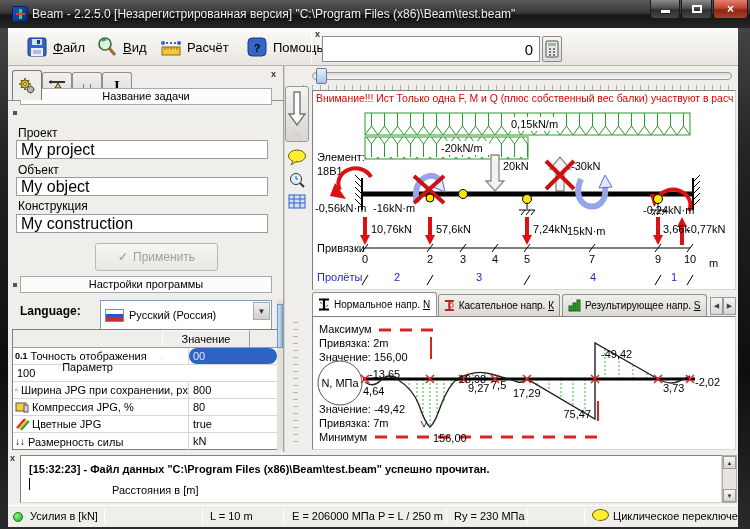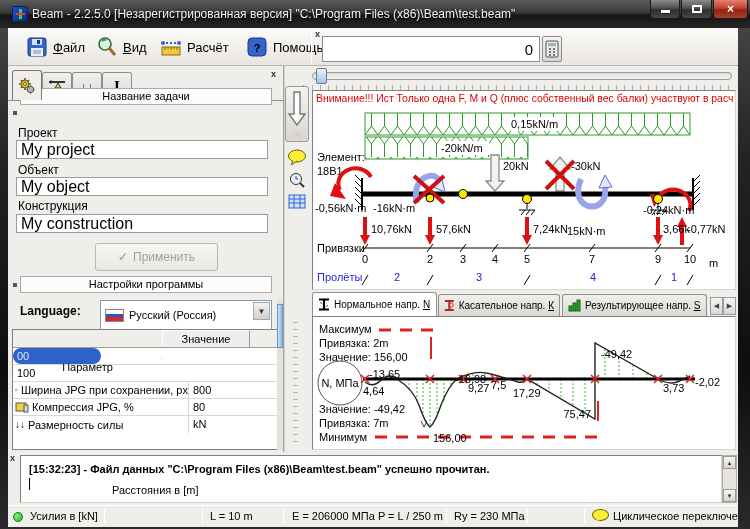--- a/index.html
+++ b/index.html
@@ -186,20 +186,24 @@
   <span>Русский (Россия)</span>
   <div class="combo-arrow">▼</div>
 </div>
 
 <div class="ptable">
   <div class="pth">
     <div style="width:149px;margin-top:28px;">Параметр</div>
     <div style="width:88px;">Значение</div>
   </div>
   <div class="prow">
+    <div class="pcell-l">
+        <b style="font-size:9px;">0.1</b>
+        <span>Точность отображения</span>
+      </div>
     <div class="pcell-v sel">00</div>
   </div>
   <div class="prow">
     <div class="pcell-v">100</div>
   </div>
   <div class="prow">
     <div class="pcell-l">
         <svg width="14" height="12" viewBox="0 0 14 12">
           <rect x="1" y="1" width="12" height="10" fill="#f6e9d8" stroke="#888"></rect>
           <path d="M3,6h8M3,6l2-2M3,6l2,2M11,6l-2-2M11,6l-2,2" stroke="#cc2222" stroke-width="1.3" fill="none"></path>
@@ -210,20 +214,31 @@
   </div>
   <div class="prow">
     <div class="pcell-l">
         <svg width="14" height="12" viewBox="0 0 14 12">
           <rect x="1" y="2" width="10" height="8" fill="#f3d03a" stroke="#555"></rect>
           <rect x="9" y="4" width="4" height="7" fill="#d8d8d8" stroke="#555"></rect>
         </svg>
         <span>Компрессия JPG, %</span>
       </div>
     <div class="pcell-v">80</div>
+  </div>
+  <div class="prow">
+    <div class="pcell-l">
+        <svg width="14" height="12" viewBox="0 0 14 12">
+          <path d="M2,10 L10,1" stroke="#cc2222" stroke-width="2"></path>
+          <path d="M4,11 L12,2" stroke="#e8c020" stroke-width="2"></path>
+          <path d="M6,12 L14,3" stroke="#2aa02a" stroke-width="2"></path>
+        </svg>
+        <span>Цветные JPG</span>
+      </div>
+    <div class="pcell-v">true</div>
   </div>
   <div class="prow" style="border-bottom:none;">
     <div class="pcell-l">
         <b style="font-size:10px;">↓↓</b>
         <span>Размерность силы</span>
       </div>
     <div class="pcell-v">kN</div>
   </div>
 </div>
 <div class="lscroll">

